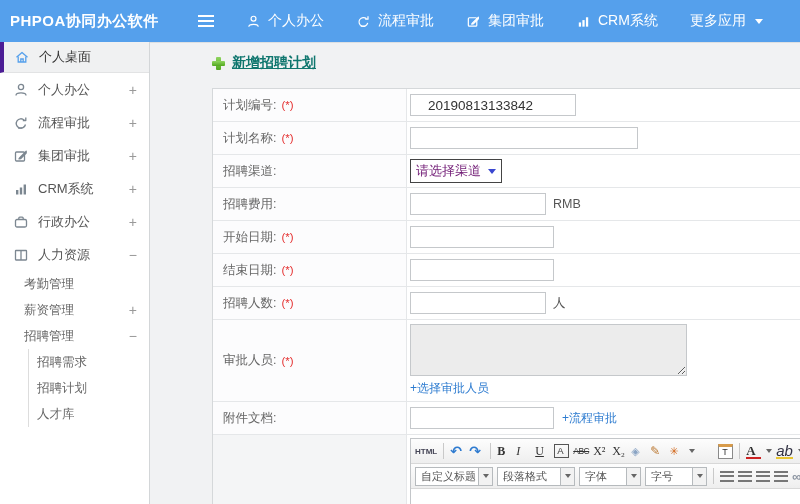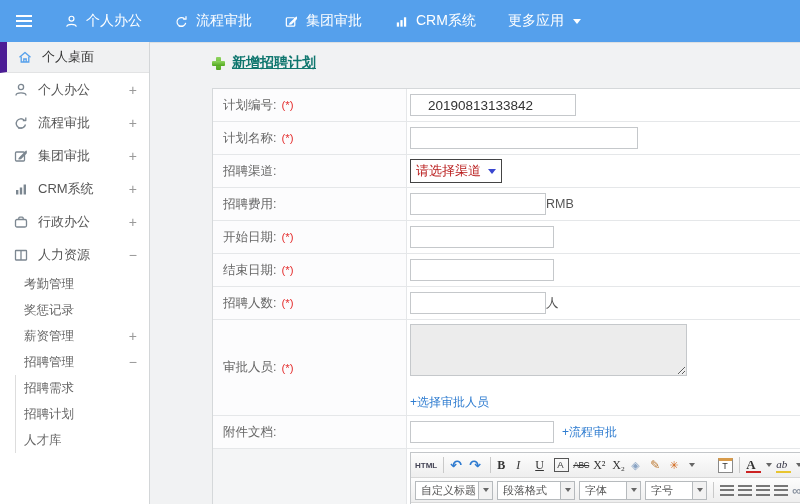--- a/index.html
+++ b/index.html
@@ -19,28 +19,28 @@
       border-top:5px solid #fff; margin-left:2px; }
 
   
   .body-row { display:flex; height:462px; }
 
   
   .sidebar { width:150px; flex-shrink:0; background:#fff; border-right:1px solid #d3d6d8; overflow:hidden; }
   .side-item { height:33px; display:flex; align-items:center; padding:0 12px 0 13px;
       font-size:13px; color:#555; cursor:pointer; }
   .side-item .sicon { width:16px; height:16px; margin-right:9px; color:#7c8791; flex-shrink:0; }
-  .side-item.active { height:31px; background:#f0f1f2; border-left:7px solid #4c1d95;
+  .side-item.active { height:31px; background:#f0f1f2; border-left:4px solid #4c1d95;
       border-bottom:1px solid #e2e3e4; padding-left:10px; color:#333; }
   .side-item.active .sicon { color:#55a0ec; }
   .toggle { margin-left:auto; color:#999; font-size:14px; font-weight:normal; }
   .sub-item { height:26px; display:flex; align-items:center; padding-left:24px;
       font-size:12.5px; color:#666; cursor:pointer; }
   .sub-item .toggle { margin-left:auto; margin-right:12px; }
-  .sub2-group { margin-left:15px; border-left:1px solid #ddd; }
+  .sub2-group { margin-left:28px; border-left:1px solid #ddd; }
   .sub2-item { height:26px; display:flex; align-items:center; padding-left:8px;
       font-size:12.5px; color:#666; cursor:pointer; }
 
   
   .content { flex:1; background:#f1f2f3; padding:10px 0 0 62px; border-top:1px solid #dde0e2; }
   .page-title { display:flex; align-items:center; gap:7px; margin-bottom:15px; height:20px; }
   .plus-icon { position:relative; width:13px; height:13px; display:inline-block; }
   .plus-icon::before { content:""; position:absolute; left:4px; top:0; width:5px; height:13px;
       background:linear-gradient(#8ed45e,#53a81f); border-radius:1px; }
   .plus-icon::after { content:""; position:absolute; left:0; top:4px; width:13px; height:5px;
@@ -54,29 +54,29 @@
   .flabel { width:194px; flex-shrink:0; display:flex; align-items:center; padding-left:10px;
       border-right:1px solid #e5e7e9; font-size:12.5px; color:#666; background:#fcfcfd; }
   .flabel.editor-label { background:#f4f5f6; }
   .freq { color:#e53333; margin-left:5px; font-size:11.5px; }
   .fvalue { flex:1; display:flex; align-items:center; padding:4px 0 4px 3px;
       font-size:12.5px; color:#555; overflow:visible; }
   .fvalue.col { flex-direction:column; align-items:flex-start; justify-content:center; }
   input.txt { height:22px; border:1px solid #c5c8cb; padding:1px 17px; font-size:13.5px; color:#333;
       font-family:inherit; background:#fff; }
   .w162{width:166px} .w222{width:228px} .w132{width:136px} .w140{width:144px}
-  .unit { margin-left:0; color:#555; }
+  .unit { margin-left:7px; color:#555; }
   .select-box { display:inline-flex; align-items:center; gap:7px; border:1px solid #444;
-      padding:2px 5px; background:#fff; color:#b91c1c; font-size:13px; cursor:pointer; }
+      padding:2px 5px; background:#fff; color:#701a75; font-size:13px; cursor:pointer; }
   .sel-caret { width:0; height:0; border-left:4px solid transparent; border-right:4px solid transparent;
       border-top:5px solid #3a47d0; }
   textarea.appr { width:277px; height:52px; background:#ececec; border:1px solid #c5c8cb;
       resize:both; font-family:inherit; }
   a.link { color:#2e7cd0; font-size:12px; text-decoration:none; cursor:pointer; }
-  .mt3 { margin-top:18px; }
+  .mt3 { margin-top:4px; }
   .ml8 { margin-left:8px; }
 
   
   .editor { width:432px; flex-shrink:0; border:1px solid #c3c6c9; background:#fff; align-self:flex-start; }
   .tb-row { display:flex; align-items:center; height:25px; padding:0 4px; gap:4px;
       background:linear-gradient(#fdfdfd,#eeeeee); border-bottom:1px solid #d8d8d8; white-space:nowrap; overflow:hidden; }
   .tb-sep { width:1px; height:16px; background:#c9c9c9; margin:0 2px; flex-shrink:0; }
   .tb-btn { min-width:15px; font-size:12px; color:#333; cursor:pointer; flex-shrink:0; }
   .b-html { font-size:8px; font-weight:bold; color:#445; }
   .b-undo,.b-redo { color:#2f7bd0; font-weight:bold; font-size:14px; }
@@ -86,38 +86,39 @@
   .b-fontbox { border:1px solid #555; font-size:9.5px; padding:0 2px; line-height:12px; }
   .b-strike { font-size:8.5px; text-decoration:line-through; letter-spacing:-.5px; }
   .b-supsub { font-size:12px; font-family:"Liberation Serif",serif; }
   .b-eraser { color:#8aa4c4; font-size:11px; }
   .b-brush { color:#b9742b; font-size:12px; }
   .b-spray { color:#d2691e; font-size:11px; }
   .b-quote { font-family:"Liberation Serif",serif; font-weight:bold; font-size:13px; letter-spacing:-1px;margin-top:40px; }
   .b-paste { border:1px solid #8a8a8a; border-top:3px solid #d89b4a; background:#fff;
       font-size:9px; padding:0 3px; line-height:11px; }
   .b-fontcolor { font-family:"Liberation Serif",serif; font-weight:bold; font-size:13px; border-bottom:2px solid #cc2222; line-height:13px; }
-  .b-highlight { font-style:italic; font-size:11px; color:#334; border-bottom:2px solid #e8c530; line-height:13px;font-family:Liberation Serif, serif; }
+  .b-highlight { font-style:italic; font-size:15px; color:#334; border-bottom:2px solid #e8c530; line-height:13px; }
   .mini-caret { width:0; height:0; border-left:3px solid transparent; border-right:3px solid transparent;
       border-top:4px solid #666; margin-left:1px; flex-shrink:0; }
   .tb-select { display:flex; align-items:center; height:19px; background:#fff;
       border:1px solid #b6babd; font-size:11px; color:#555; cursor:pointer; flex-shrink:0; }
   .tb-select .txt { padding:0 5px; }
   .tb-select .dd { width:14px; height:100%; border-left:1px solid #b6babd;
       display:flex; align-items:center; justify-content:center; background:#f2f2f2; }
   .w72 .txt{ width:62px; } .w60 .txt{ width:46px; }
   .align-btn { width:14px; height:11px; flex-shrink:0; cursor:pointer;
       background:repeating-linear-gradient(to bottom,#777 0 2px,transparent 2px 4.5px); }
   .b-link { color:#8a93a0; font-weight:bold; font-size:13px; }
   .editor-body { height:16px; background:#fff; }
 </style>
 </head>
 <body>
 
 <header class="topbar">
+  <div class="brand">PHPOA协同办公软件</div>
   <div class="hamburger">
     <span class="bars"></span>
   </div>
   <nav class="topnav">
     <a class="nav-item">
       <svg class="nicon" width="15" height="15" viewBox="0 0 16 16" fill="none" stroke="#fff" stroke-width="1.3">
           <circle cx="8" cy="5" r="2.6"></circle>
           <path d="M3 13.5c0-3.4 10-3.4 10 0"></path>
         </svg>
       <span>个人办公</span>
@@ -209,23 +210,20 @@
       <svg class="sicon" viewBox="0 0 16 16" fill="none" stroke="currentColor" stroke-width="1.3">
           <rect x="2.5" y="3.5" width="11" height="9.5" rx="0.5"></rect>
           <path d="M8 3.5v9.5"></path>
         </svg>
       <span>人力资源</span>
       <span class="toggle">−</span>
     </div>
 
     <div class="sub-item">
       <span>考勤管理</span>
-    </div>
-    <div class="sub-item">
-      <span>奖惩记录</span>
     </div>
     <div class="sub-item">
       <span>薪资管理</span>
       <span class="toggle">+</span>
     </div>
     <div class="sub-item">
       <span>招聘管理</span>
       <span class="toggle">−</span>
     </div>
 

